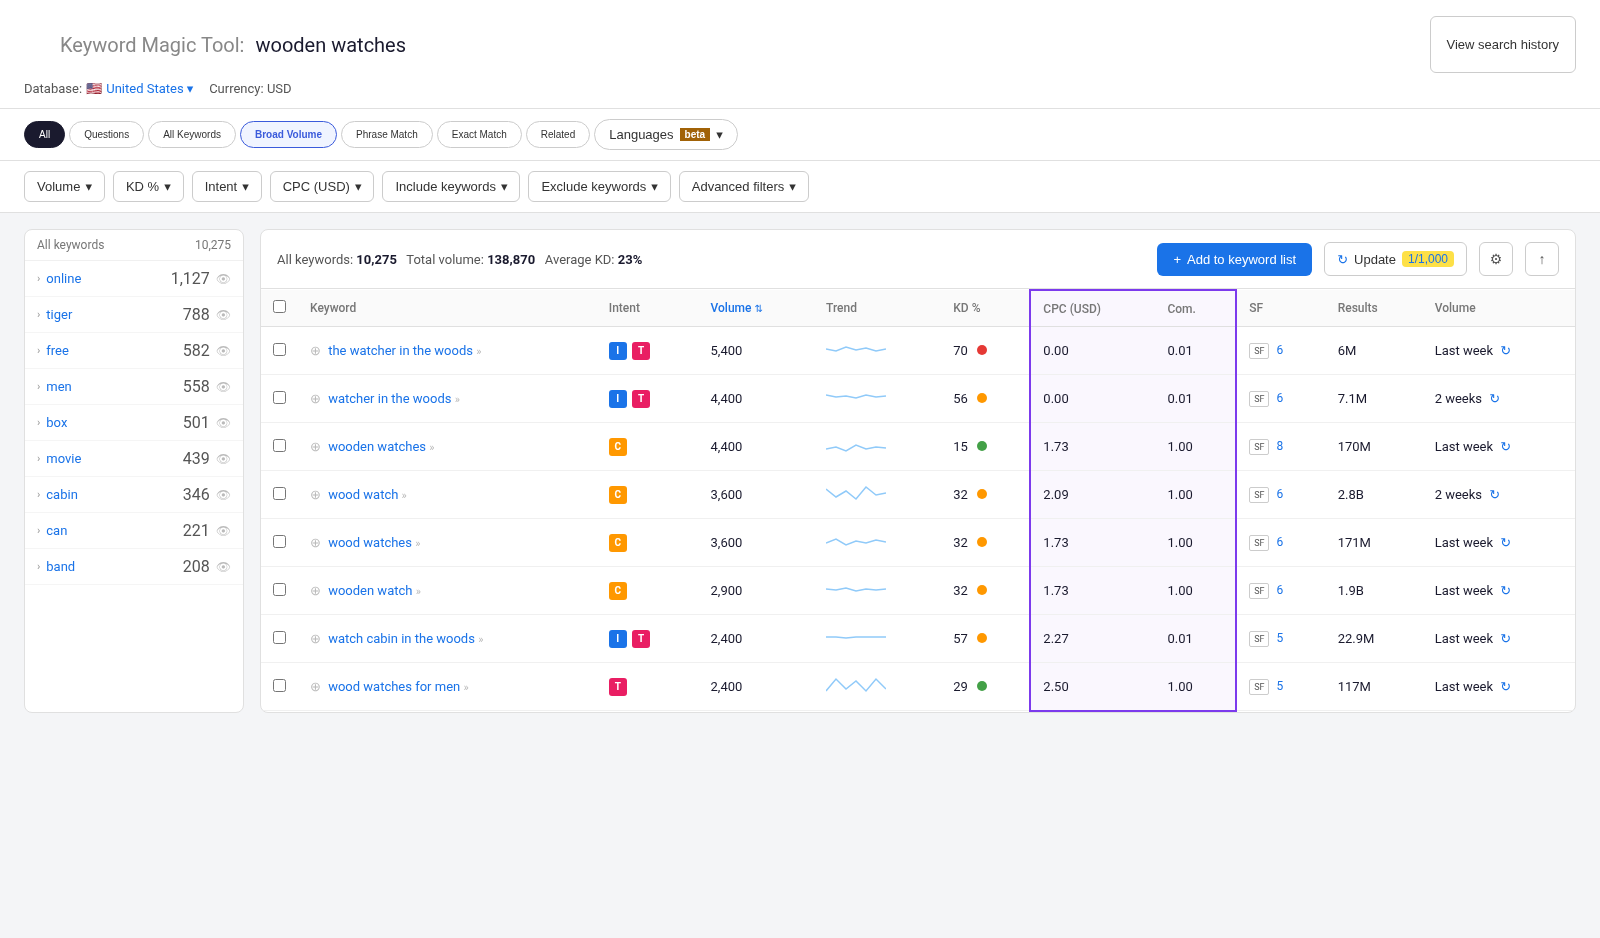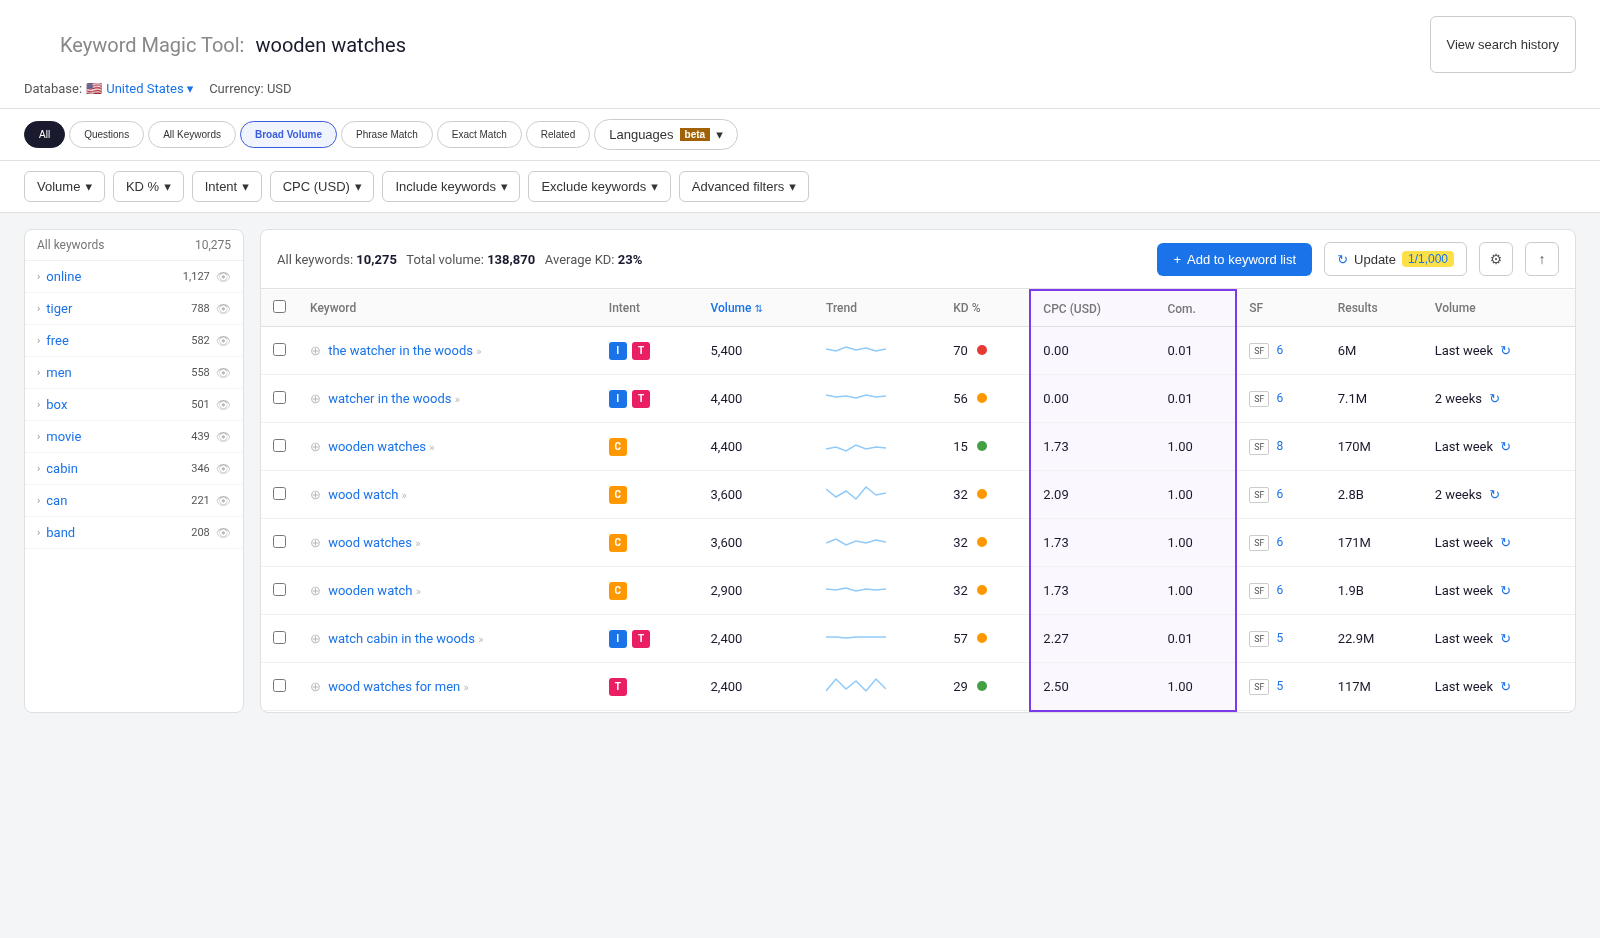--- a/index.html
+++ b/index.html
@@ -33,21 +33,21 @@
     
     
     .sidebar { width: 220px; flex-shrink: 0; background: #fff; border-radius: 8px; border: 1px solid #e0e0e0; overflow: hidden; }
     .sidebar-controls { display: flex; border-bottom: 1px solid #e0e0e0; }
     .sidebar-ctrl-btn { flex: 1; padding: 8px; text-align: center; font-size: 12px; cursor: pointer; background: #fff; border: none; color: #333; }
     .sidebar-ctrl-btn.active { background: #1a1a2e; color: #fff; }
     .sidebar-header { display: flex; justify-content: space-between; align-items: center; padding: 8px 12px; font-size: 12px; color: #777; border-bottom: 1px solid #f0f0f0; }
     .sidebar-item { display: flex; align-items: center; padding: 8px 12px; cursor: pointer; border-bottom: 1px solid #f5f5f5; }
     .sidebar-chevron { color: #999; margin-right: 6px; font-size: 11px; }
     .sidebar-label { flex: 1; font-size: 13px; color: #1a73e8; }
-    .sidebar-count { font-size: 11px; color: #555; margin-right: 6px; }
+    .sidebar-count { font-size: 16px; color: #555; margin-right: 6px; }
     .sidebar-eye { color: #bbb; font-size: 12px; cursor: pointer; }
     
     
     .table-area { flex: 1; background: #fff; border-radius: 8px; border: 1px solid #e0e0e0; overflow: hidden; }
     .table-toolbar { display: flex; align-items: center; padding: 12px 16px; border-bottom: 1px solid #e0e0e0; gap: 12px; flex-wrap: wrap; }
     .toolbar-stats { font-size: 13px; color: #555; flex: 1; }
     .toolbar-stats strong { color: #1a1a2e; }
     .add-keyword-btn { display: flex; align-items: center; gap: 6px; background: #1a73e8; color: #fff; border: none; padding: 9px 16px; border-radius: 6px; cursor: pointer; font-size: 13px; font-weight: 500; white-space: nowrap; }
     .update-btn { display: flex; align-items: center; gap: 6px; border: 1px solid #ccc; background: #fff; padding: 8px 12px; border-radius: 6px; cursor: pointer; font-size: 13px; color: #333; white-space: nowrap; }
     .icon-btn { width: 34px; height: 34px; border: 1px solid #ccc; background: #fff; border-radius: 6px; cursor: pointer; display: flex; align-items: center; justify-content: center; }

